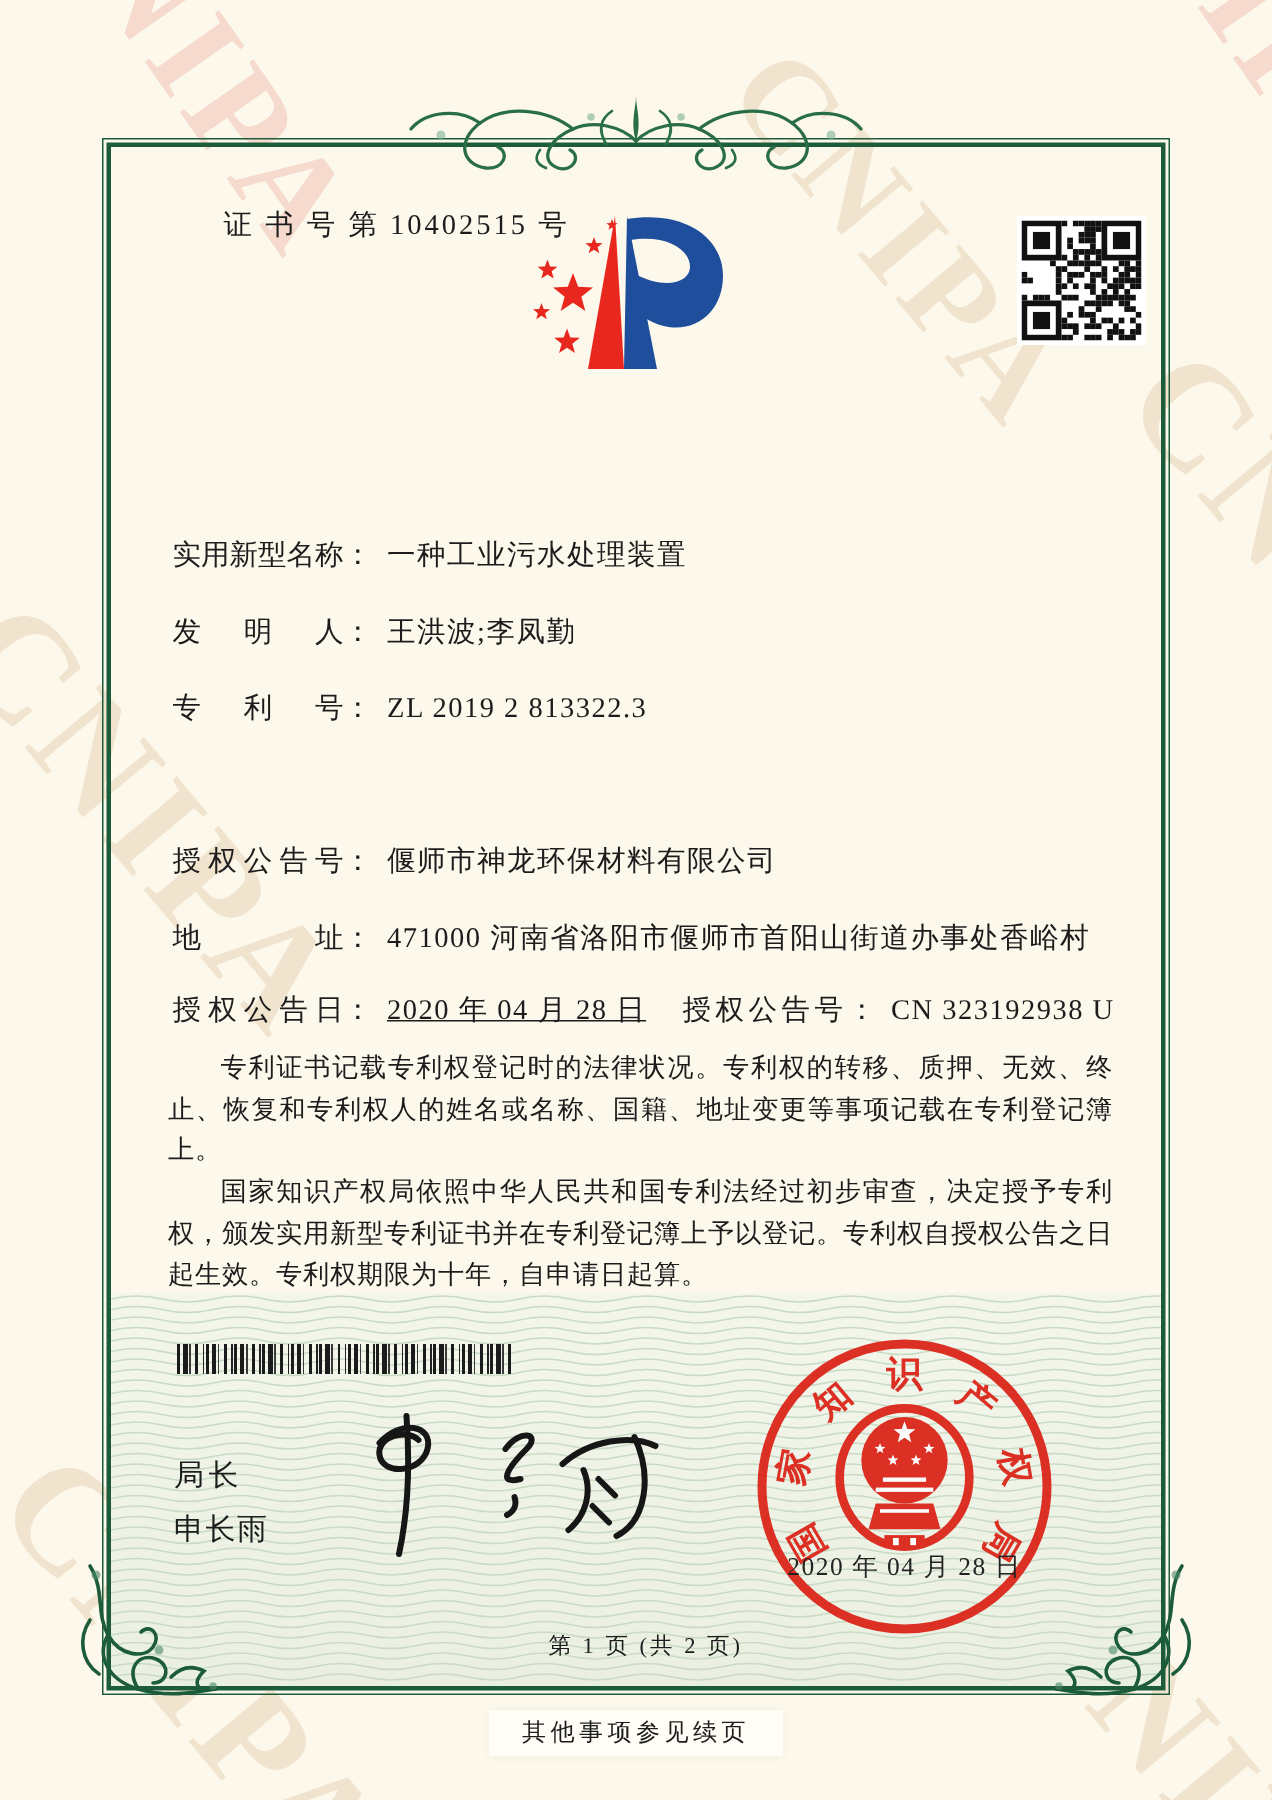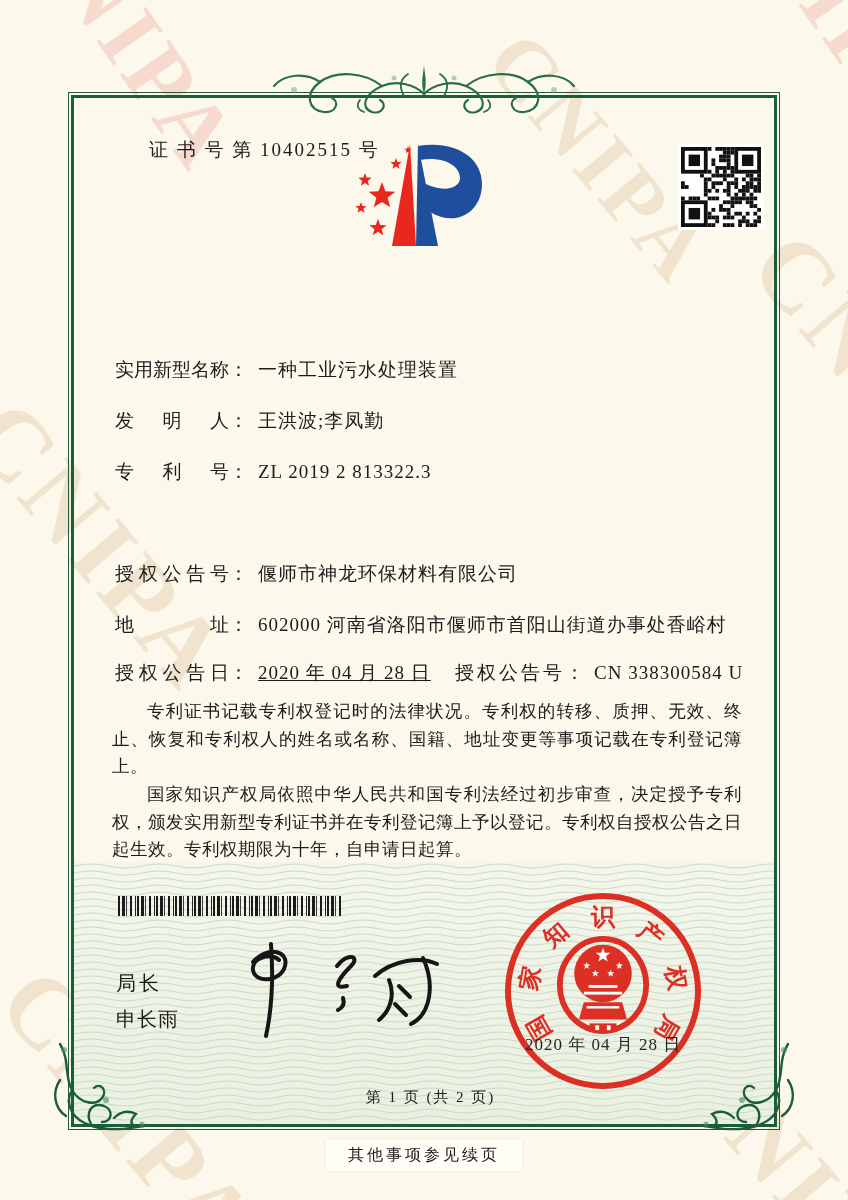--- a/index.html
+++ b/index.html
@@ -385,26 +385,26 @@
   <div class="field-row" style="top:408px;">
     <span class="flabel">发明人</span><span class="fcolon">：</span><span class="fvalue">王洪波;李凤勤</span>
   </div>
   <div class="field-row" style="top:459px;">
     <span class="flabel">专利号</span><span class="fcolon">：</span><span class="fvalue">ZL 2019 2 813322.3</span>
   </div>
   <div class="field-row" style="top:561px;">
     <span class="flabel">授权公告号</span><span class="fcolon">：</span><span class="fvalue">偃师市神龙环保材料有限公司</span>
   </div>
   <div class="field-row" style="top:612px;">
-    <span class="flabel">地址</span><span class="fcolon">：</span><span class="fvalue">602000 河南省洛阳市偃师市首阳山街道办事处香峪村</span>
+    <span class="flabel">地址</span><span class="fcolon">：</span><span class="fvalue">471000 河南省洛阳市偃师市首阳山街道办事处香峪村</span>
   </div>
   <div class="field-row" style="top:660px;text-decoration:underline;">
     <span class="flabel">授权公告日</span><span class="fcolon">：</span><span class="fvalue">2020 年 04 月 28 日</span>
     <span class="grant-no-pair">
-      <span class="flabel2">授权公告号</span><span class="fcolon">：</span><span class="fvalue">CN 338300584 U</span>
+      <span class="flabel2">授权公告号</span><span class="fcolon">：</span><span class="fvalue">CN 323192938 U</span>
     </span>
   </div>
 
   <div class="body-text">
     <p>专利证书记载专利权登记时的法律状况。专利权的转移、质押、无效、终止、恢复和专利权人的姓名或名称、国籍、地址变更等事项记载在专利登记簿上。</p>
     <p>国家知识产权局依照中华人民共和国专利法经过初步审查，决定授予专利权，颁发实用新型专利证书并在专利登记簿上予以登记。专利权自授权公告之日起生效。专利权期限为十年，自申请日起算。</p>
   </div>
 
   <div class="barcode"></div>
 

